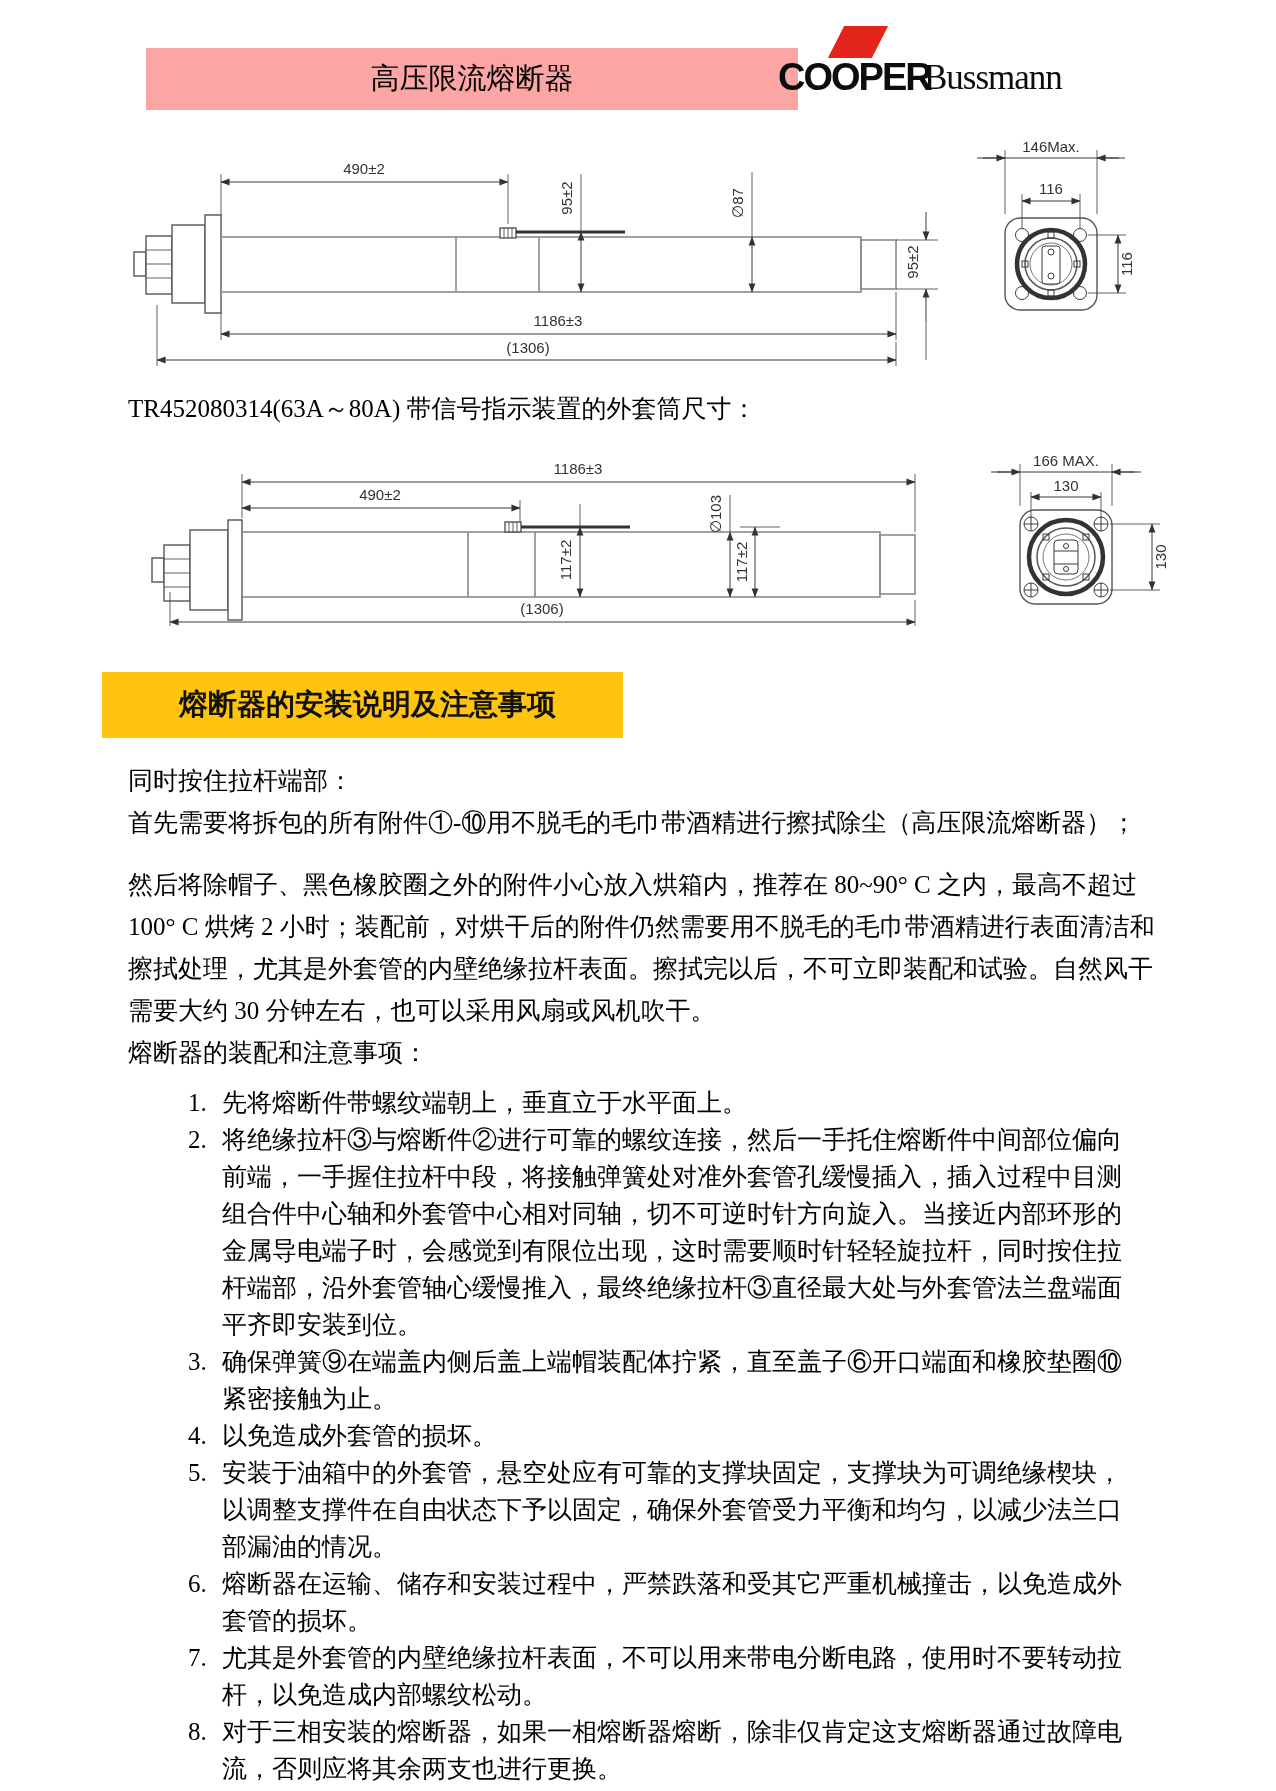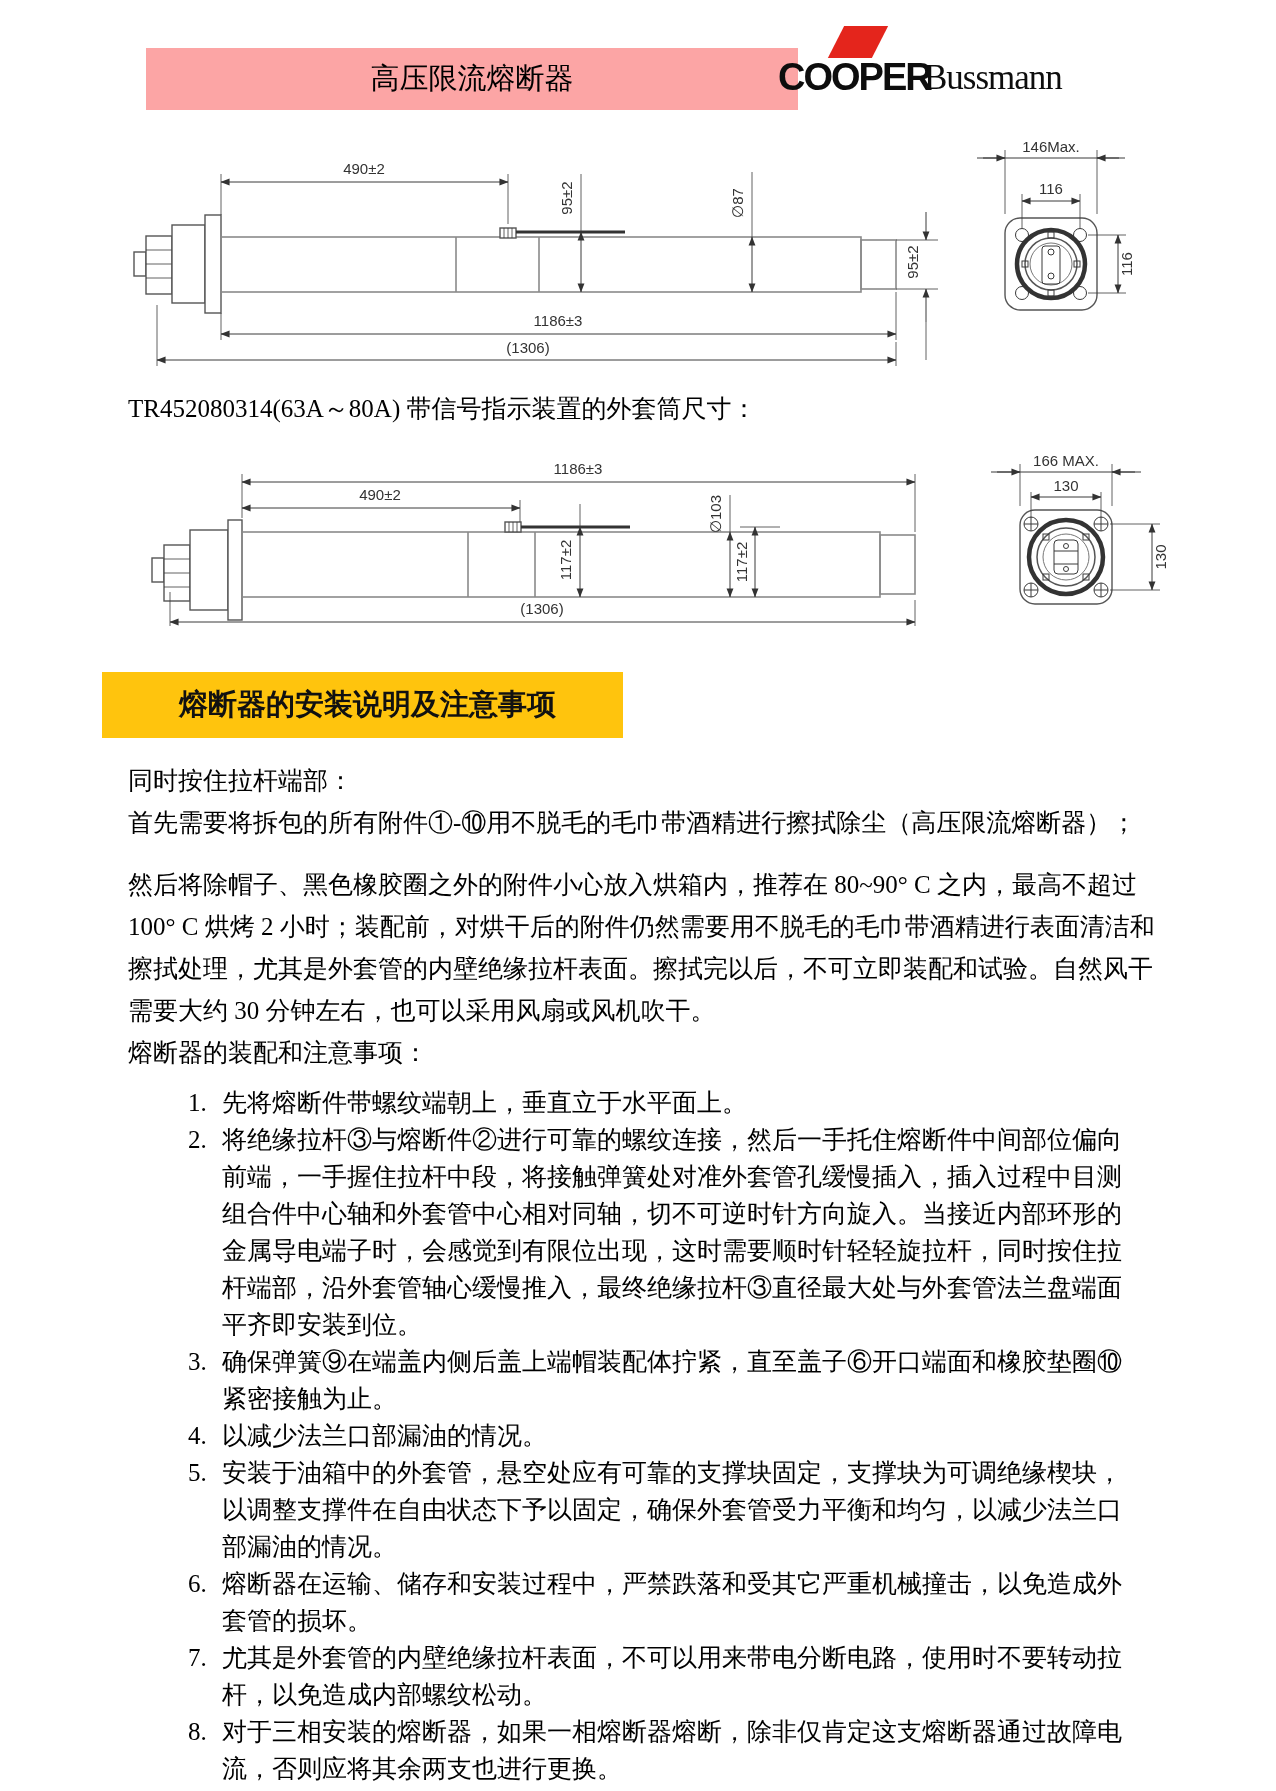--- a/index.html
+++ b/index.html
@@ -272,21 +272,21 @@
 
   <div class="doc-body">
     <p>同时按住拉杆端部：</p>
     <p>首先需要将拆包的所有附件①-⑩用不脱毛的毛巾带酒精进行擦拭除尘（高压限流熔断器）；</p>
     <p class="gap">然后将除帽子、黑色橡胶圈之外的附件小心放入烘箱内，推荐在 80~90° C 之内，最高不超过 100° C 烘烤 2 小时；装配前，对烘干后的附件仍然需要用不脱毛的毛巾带酒精进行表面清洁和擦拭处理，尤其是外套管的内壁绝缘拉杆表面。擦拭完以后，不可立即装配和试验。自然风干需要大约 30 分钟左右，也可以采用风扇或风机吹干。</p>
     <p>熔断器的装配和注意事项：</p>
     <ol class="install-list">
       <li>先将熔断件带螺纹端朝上，垂直立于水平面上。</li>
       <li>将绝缘拉杆③与熔断件②进行可靠的螺纹连接，然后一手托住熔断件中间部位偏向前端，一手握住拉杆中段，将接触弹簧处对准外套管孔缓慢插入，插入过程中目测组合件中心轴和外套管中心相对同轴，切不可逆时针方向旋入。当接近内部环形的金属导电端子时，会感觉到有限位出现，这时需要顺时针轻轻旋拉杆，同时按住拉杆端部，沿外套管轴心缓慢推入，最终绝缘拉杆③直径最大处与外套管法兰盘端面平齐即安装到位。</li>
       <li>确保弹簧⑨在端盖内侧后盖上端帽装配体拧紧，直至盖子⑥开口端面和橡胶垫圈⑩紧密接触为止。</li>
-      <li>以减少法兰口部漏油的情况。</li>
+      <li>以免造成外套管的损坏。</li>
       <li>安装于油箱中的外套管，悬空处应有可靠的支撑块固定，支撑块为可调绝缘楔块，以调整支撑件在自由状态下予以固定，确保外套管受力平衡和均匀，以减少法兰口部漏油的情况。</li>
       <li>熔断器在运输、储存和安装过程中，严禁跌落和受其它严重机械撞击，以免造成外套管的损坏。</li>
       <li>尤其是外套管的内壁绝缘拉杆表面，不可以用来带电分断电路，使用时不要转动拉杆，以免造成内部螺纹松动。</li>
       <li>对于三相安装的熔断器，如果一相熔断器熔断，除非仅肯定这支熔断器通过故障电流，否则应将其余两支也进行更换。</li>
     </ol>
   </div>
 
 </div>
 
 </body></html>

